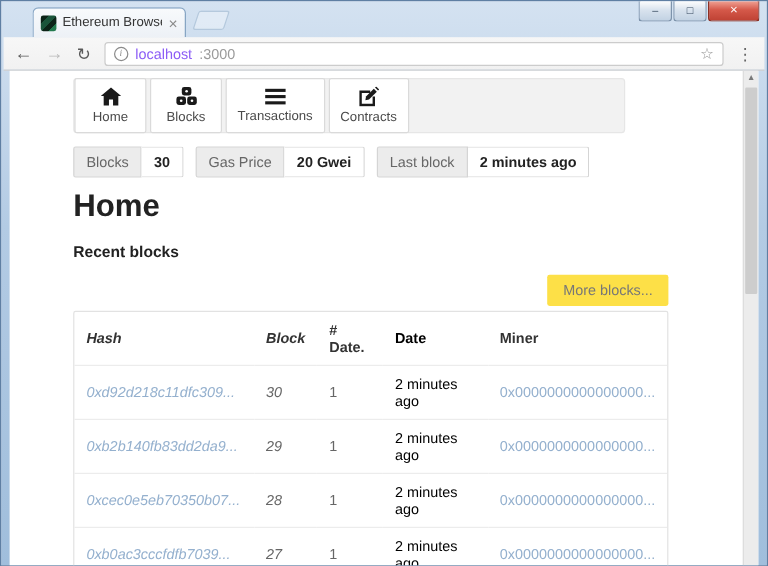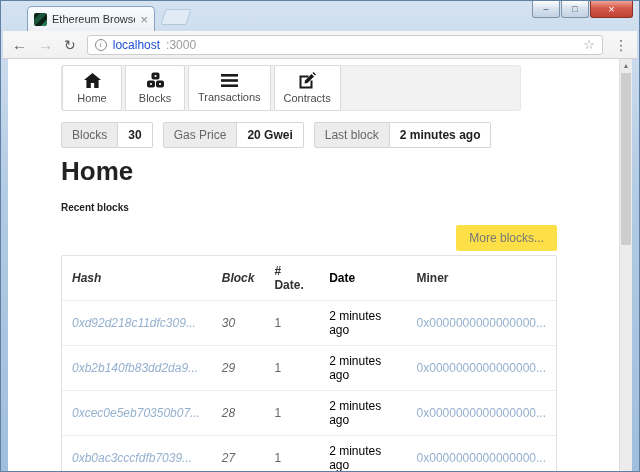--- a/index.html
+++ b/index.html
@@ -38,21 +38,21 @@
     display: flex; align-items: center; padding: 0 9px; gap: 11px; }
   .nav-arrow { font-size: 15px; color: #595959; line-height: 1; }
   .nav-arrow.disabled { color: #b9b9b9; }
   .reload { font-size: 14px; color: #595959; line-height: 1; }
   .omnibox { flex: 1; height: 20px; background: #fff; border: 1px solid #cccccc;
     border-radius: 3px; display: flex; align-items: center; gap: 6px; padding: 0 7px;
     font-size: 12px; }
   .info-i { width: 12px; height: 12px; border: 1px solid #8a8a8a; border-radius: 50%;
     color: #8a8a8a; font-size: 8px; line-height: 10px; text-align: center;
     font-family: "Liberation Serif", serif; font-style: italic; flex: 0 0 12px; }
-  .url-host { color: #1d4ed8; }
+  .url-host { color: #8b5cf6; }
   .url-port { color: #9b9b9b; }
   .star { margin-left: auto; color: #9a9a9a; font-size: 13px; }
   .menu-dots { color: #666; font-size: 14px; letter-spacing: 0; }
 
   
   .viewport { position: absolute; top: 58px; left: 7px; right: 7px; bottom: 0;
     background: #fff; overflow: hidden; }
   .scrollbar { position: absolute; top: 0; right: 0; bottom: 0; width: 13px;
     background: #ececec; border-left: 1px solid #dddddd; }
   .scroll-up { height: 13px; text-align: center; font-size: 7px; color: #787878;
@@ -72,21 +72,21 @@
 
   .stats { margin-top: 11px; display: flex; gap: 10px; font-size: 12px; }
   .stat { display: flex; }
   .stat-label { background: #ececec; border: 1px solid #d5d5d5; border-radius: 2px 0 0 2px;
     padding: 5px 10px; color: #666; white-space: nowrap; }
   .stat-value { background: #fff; border: 1px solid #d5d5d5; border-left: none;
     border-radius: 0 2px 2px 0; padding: 5px 10px; color: #222; font-weight: bold;
     white-space: nowrap; }
 
   .h1 { margin-top: 8px; font-size: 26px; line-height: 30px; font-weight: 600; color: #222; }
-  .h5 { margin-top: 16px; font-size: 10px; font-weight: 700; color: #222; }
+  .h5 { margin-top: 16px; font-size: 13px; font-weight: 700; color: #222; }
 
   .more-row { margin-top: 12px; text-align: right; }
   .more-btn { display: inline-block; background: #fde047; border: none; border-radius: 2px;
     color: #777; font-size: 12px; padding: 6px 13px; font-family: inherit; }
 
   .card { margin-top: 4px; border: 1px solid #e2e2e2; border-radius: 2px; }
   table { width: 100%; border-collapse: collapse; font-size: 12px; }
   th { text-align: left; font-weight: 700; color: #333; padding: 8px 10px; }
   td { padding: 8px 10px; border-top: 1px solid #ececec; color: #666; }
   .c-hash { width: 152px; font-style: italic; } .c-block { width: 50px; font-style: italic; } .c-trans { width: 62px; }

